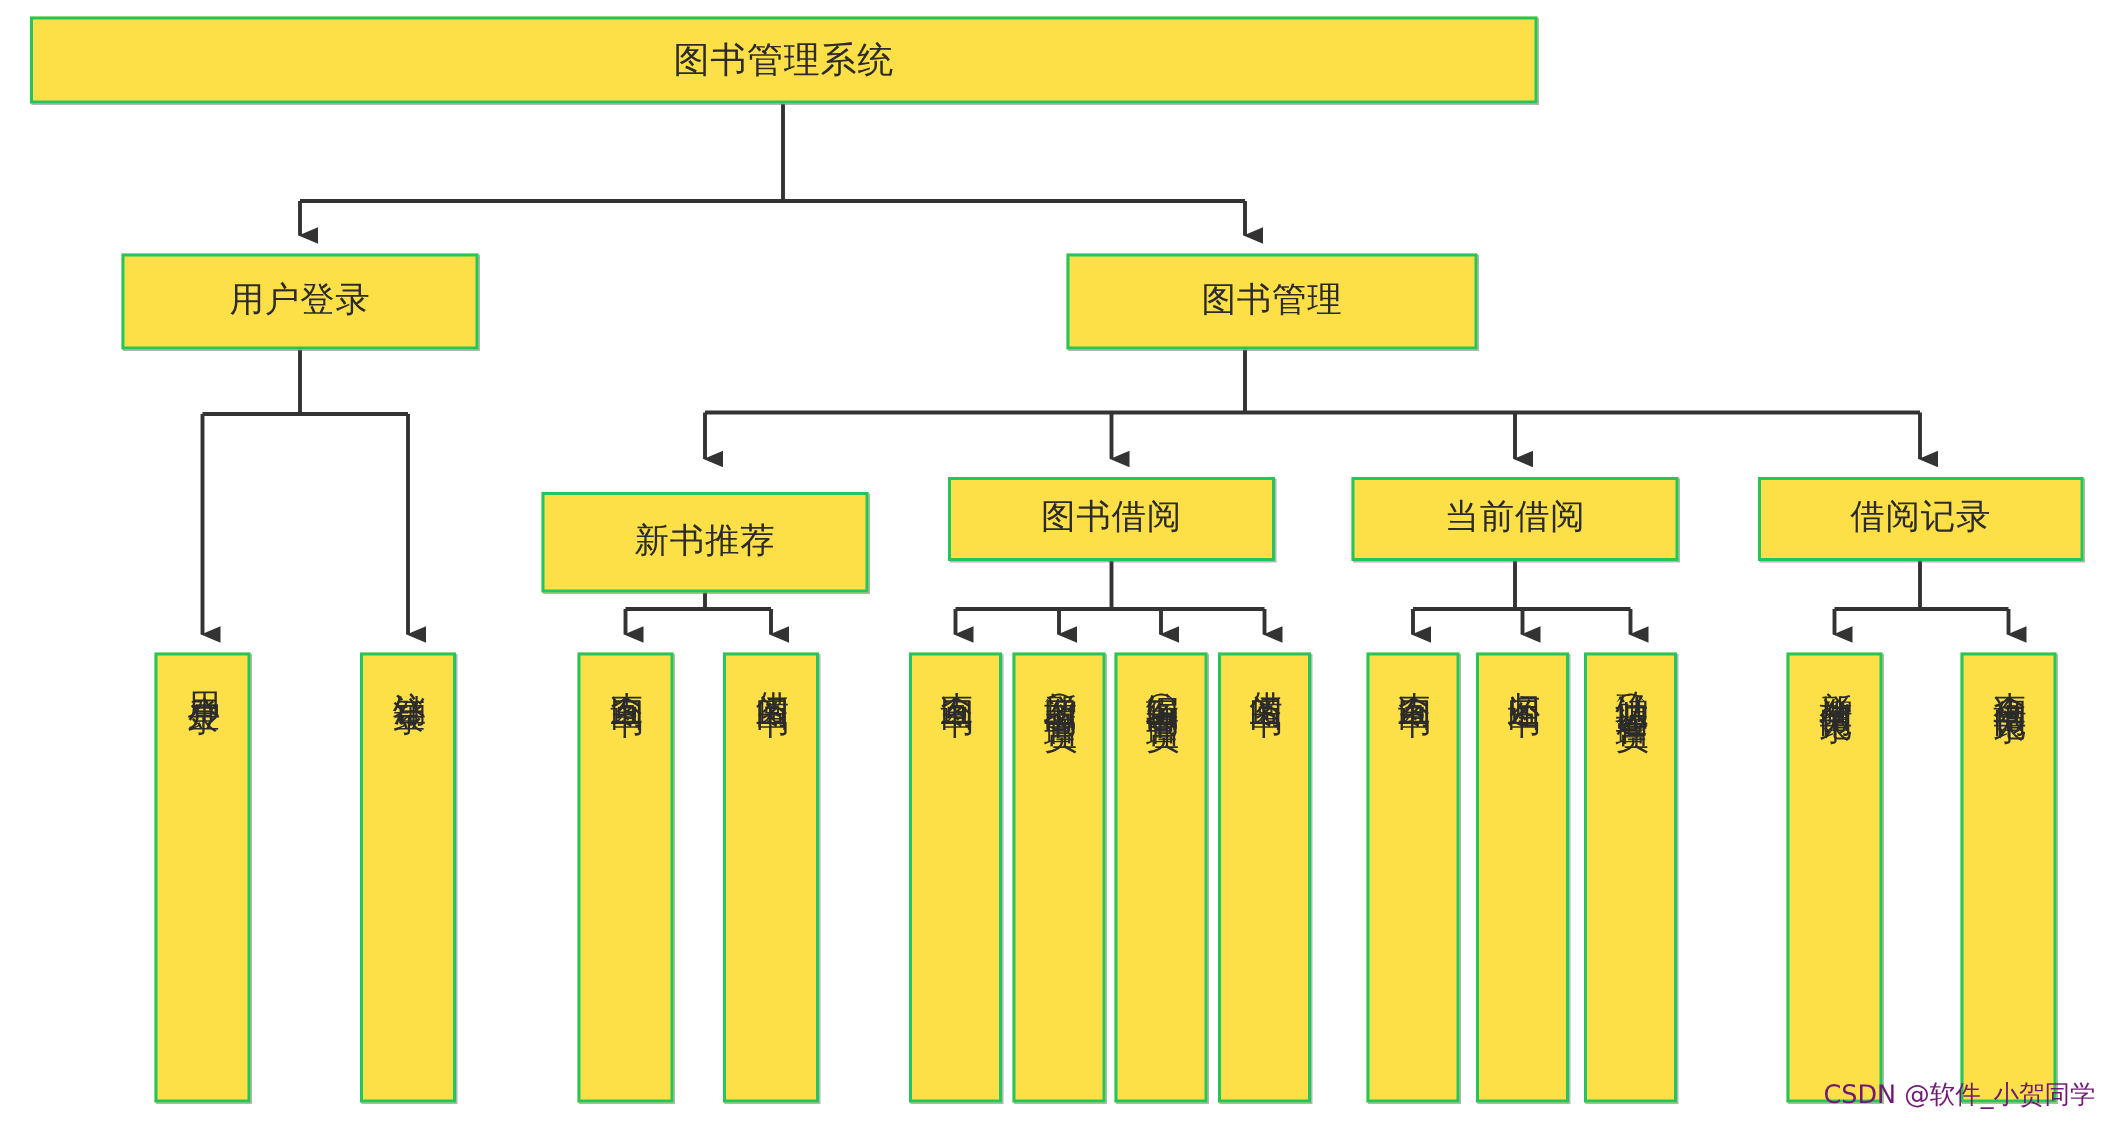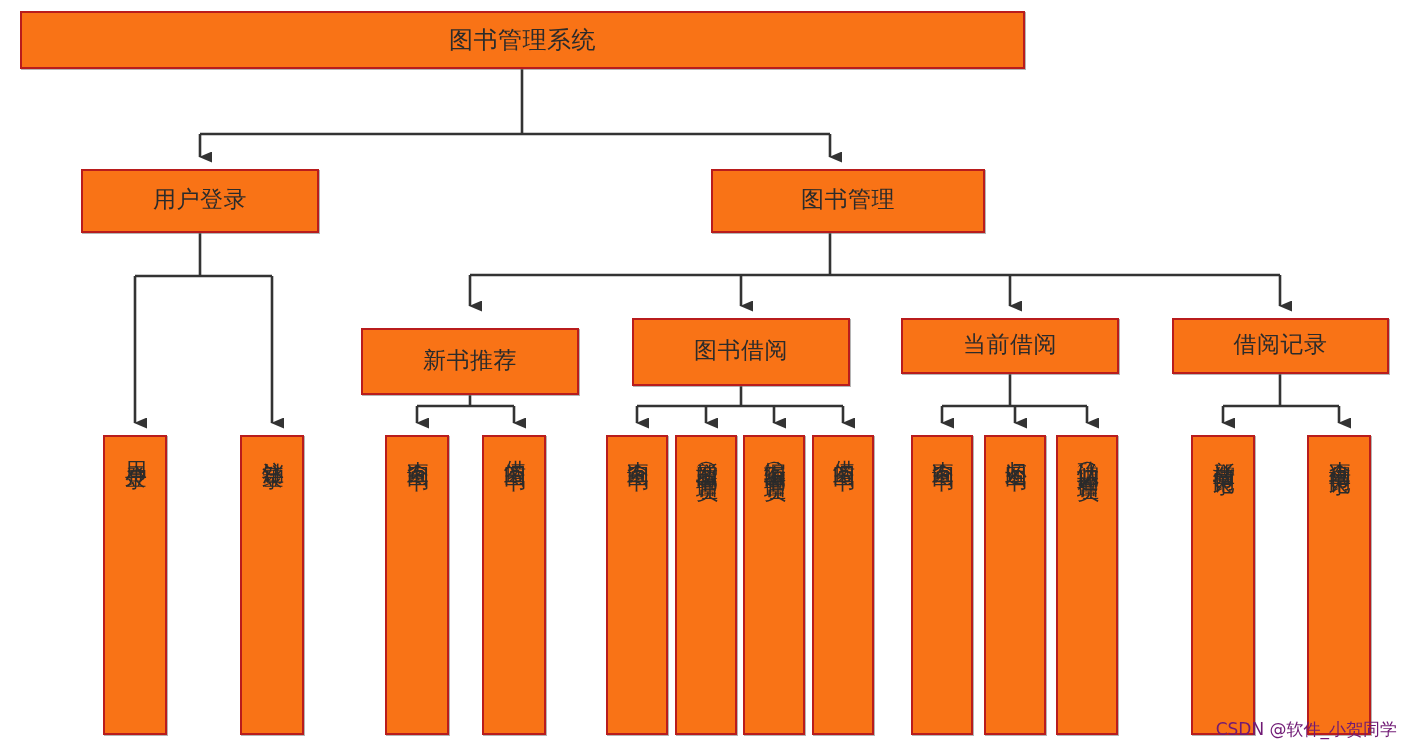--- a/index.html
+++ b/index.html
@@ -22,22 +22,22 @@
     position: absolute;
     left: 0;
     top: 0;
     width: 1405px;
     height: 747px;
     pointer-events: none;
   }
   .node {
     position: absolute;
     box-sizing: border-box;
-    background: #f97316;
-    border: 2px solid #b91c1c;
+    background: #fde047;
+    border: 2px solid #22c55e;
     display: flex;
     align-items: center;
     justify-content: center;
     box-shadow: 1px 1px 0 0 rgba(120,120,120,0.55);
   }
   .node-label {
     color: #2b2b2b;
     letter-spacing: 0.5px;
     white-space: nowrap;
     text-rendering: geometricPrecision;
@@ -136,21 +136,21 @@
   <div class="node h" style="left:81px; top:169px; width:238px; height:64px;">
     <span class="node-label">用户登录</span>
   </div>
   <div class="node h" style="left:711px; top:169px; width:274px; height:64px;">
     <span class="node-label">图书管理</span>
   </div>
 
   <div class="node h" style="left:361px; top:328px; width:218px; height:67px;">
     <span class="node-label">新书推荐</span>
   </div>
-  <div class="node h" style="left:632px; top:318px; width:218px; height:68px;">
+  <div class="node h" style="left:632px; top:318px; width:218px; height:56px;">
     <span class="node-label">图书借阅</span>
   </div>
   <div class="node h" style="left:1172px; top:318px; width:217px; height:56px;">
     <span class="node-label">借阅记录</span>
   </div>
   <div class="node h" style="left:901px; top:318px; width:218px; height:56px;">
     <span class="node-label">当前借阅</span>
   </div>
 
   <div class="node v" style="left:103px; top:435px; width:64px; height:300px;">

